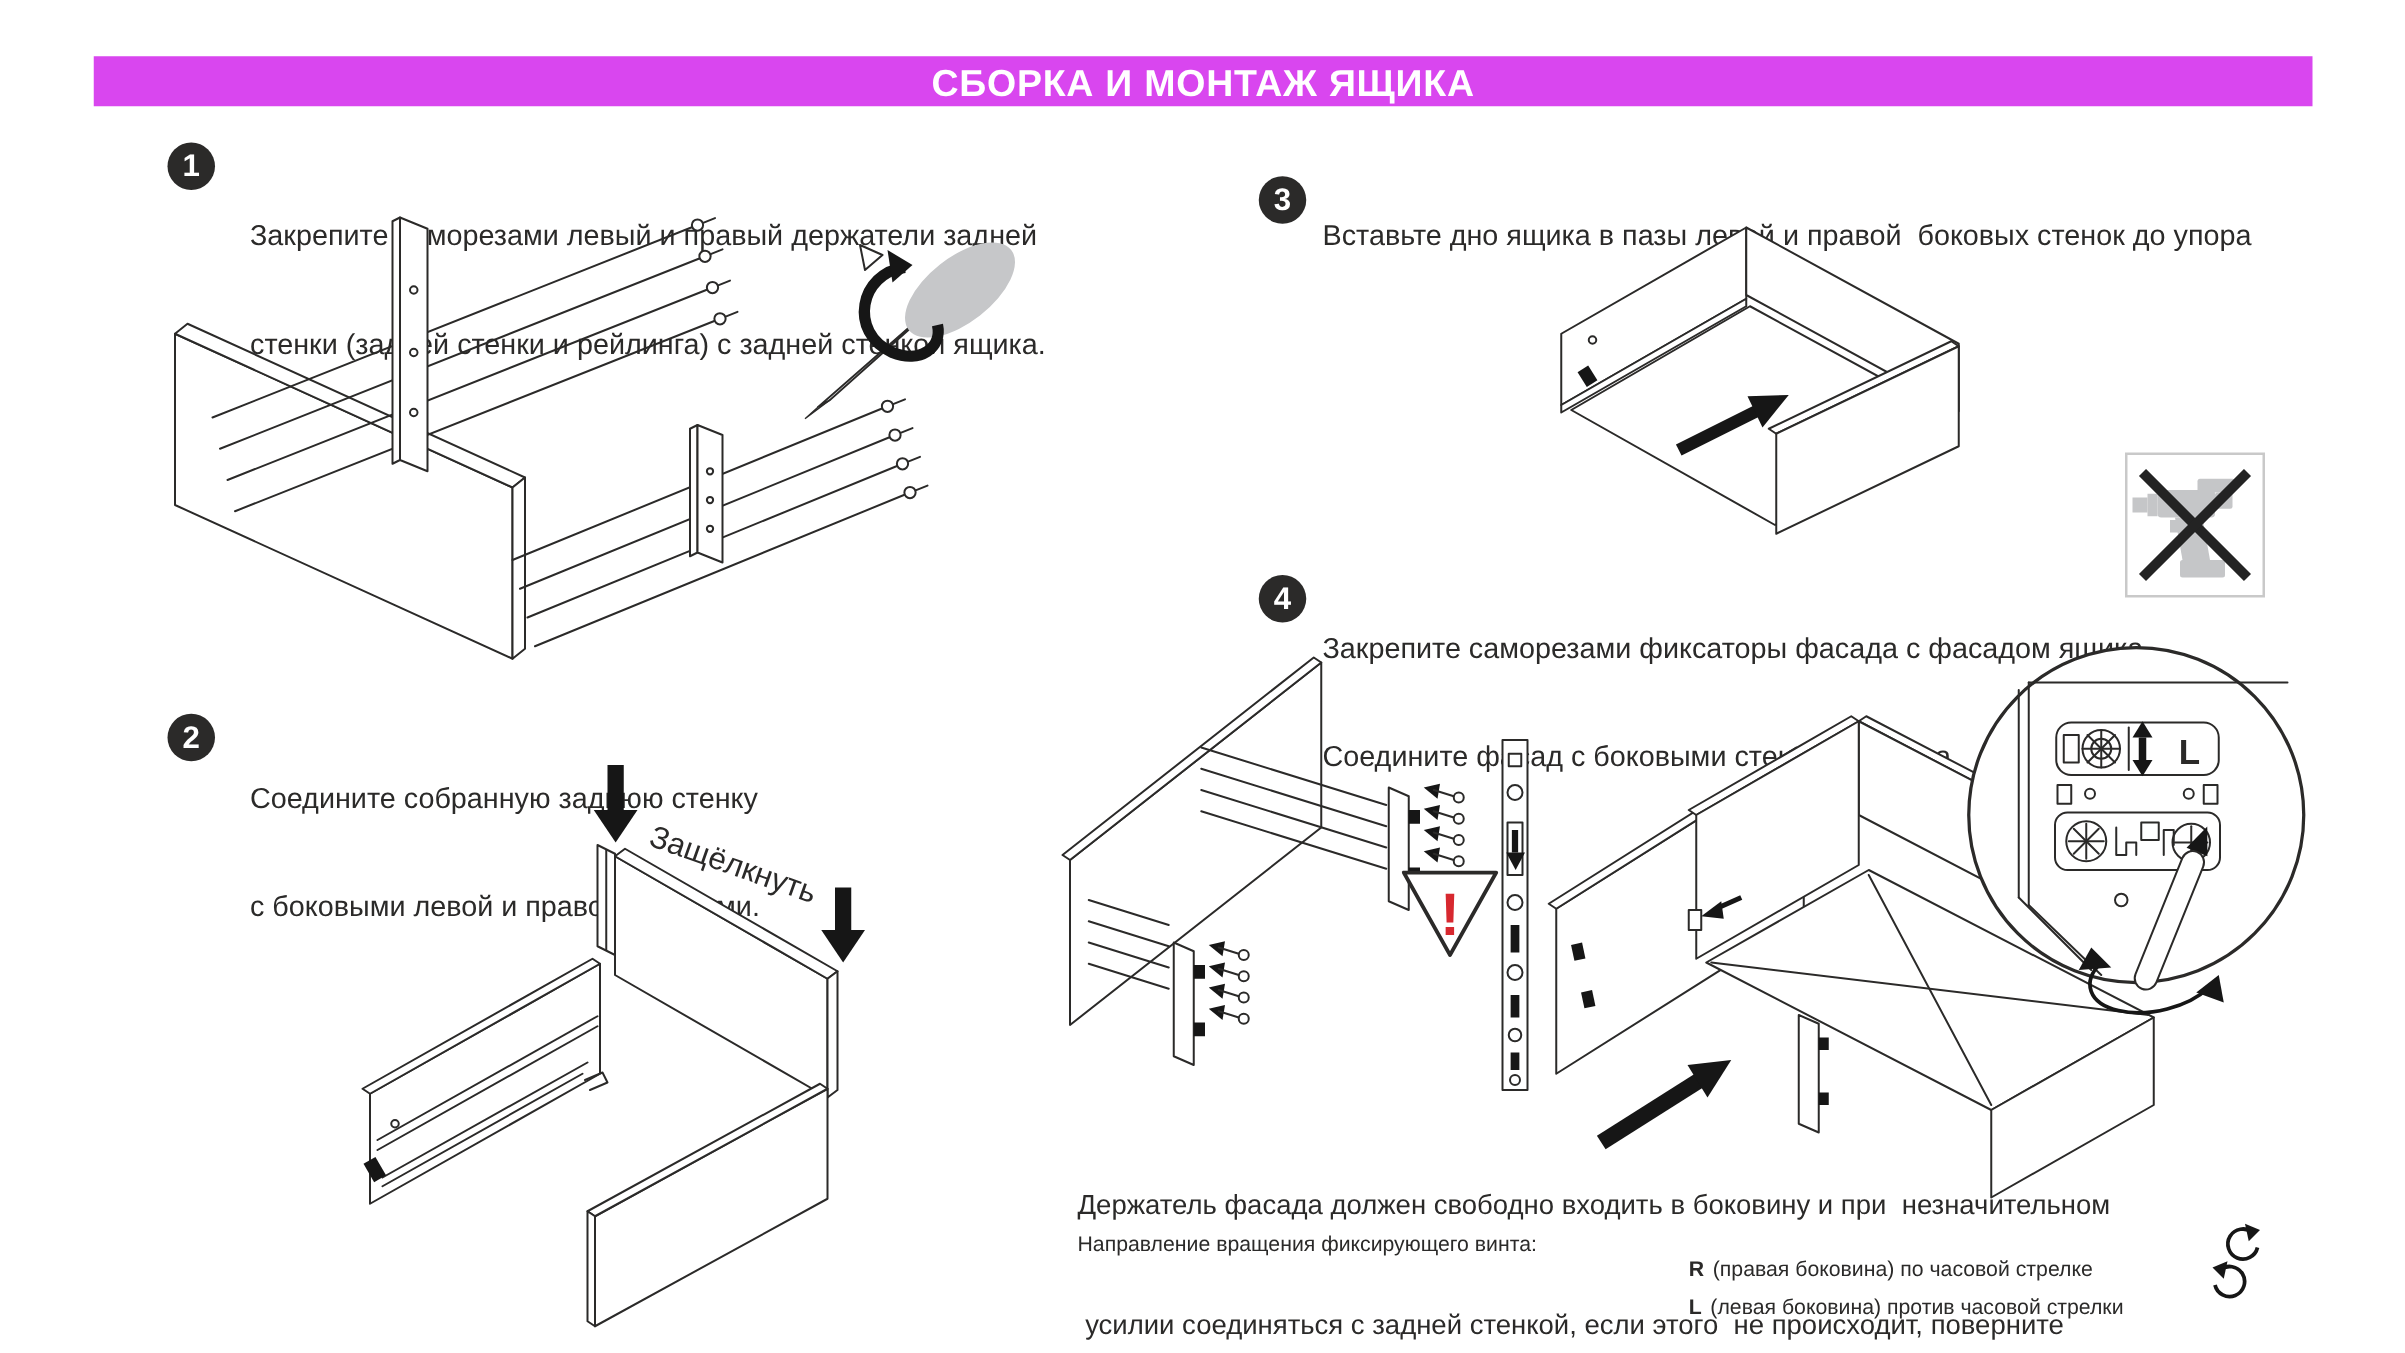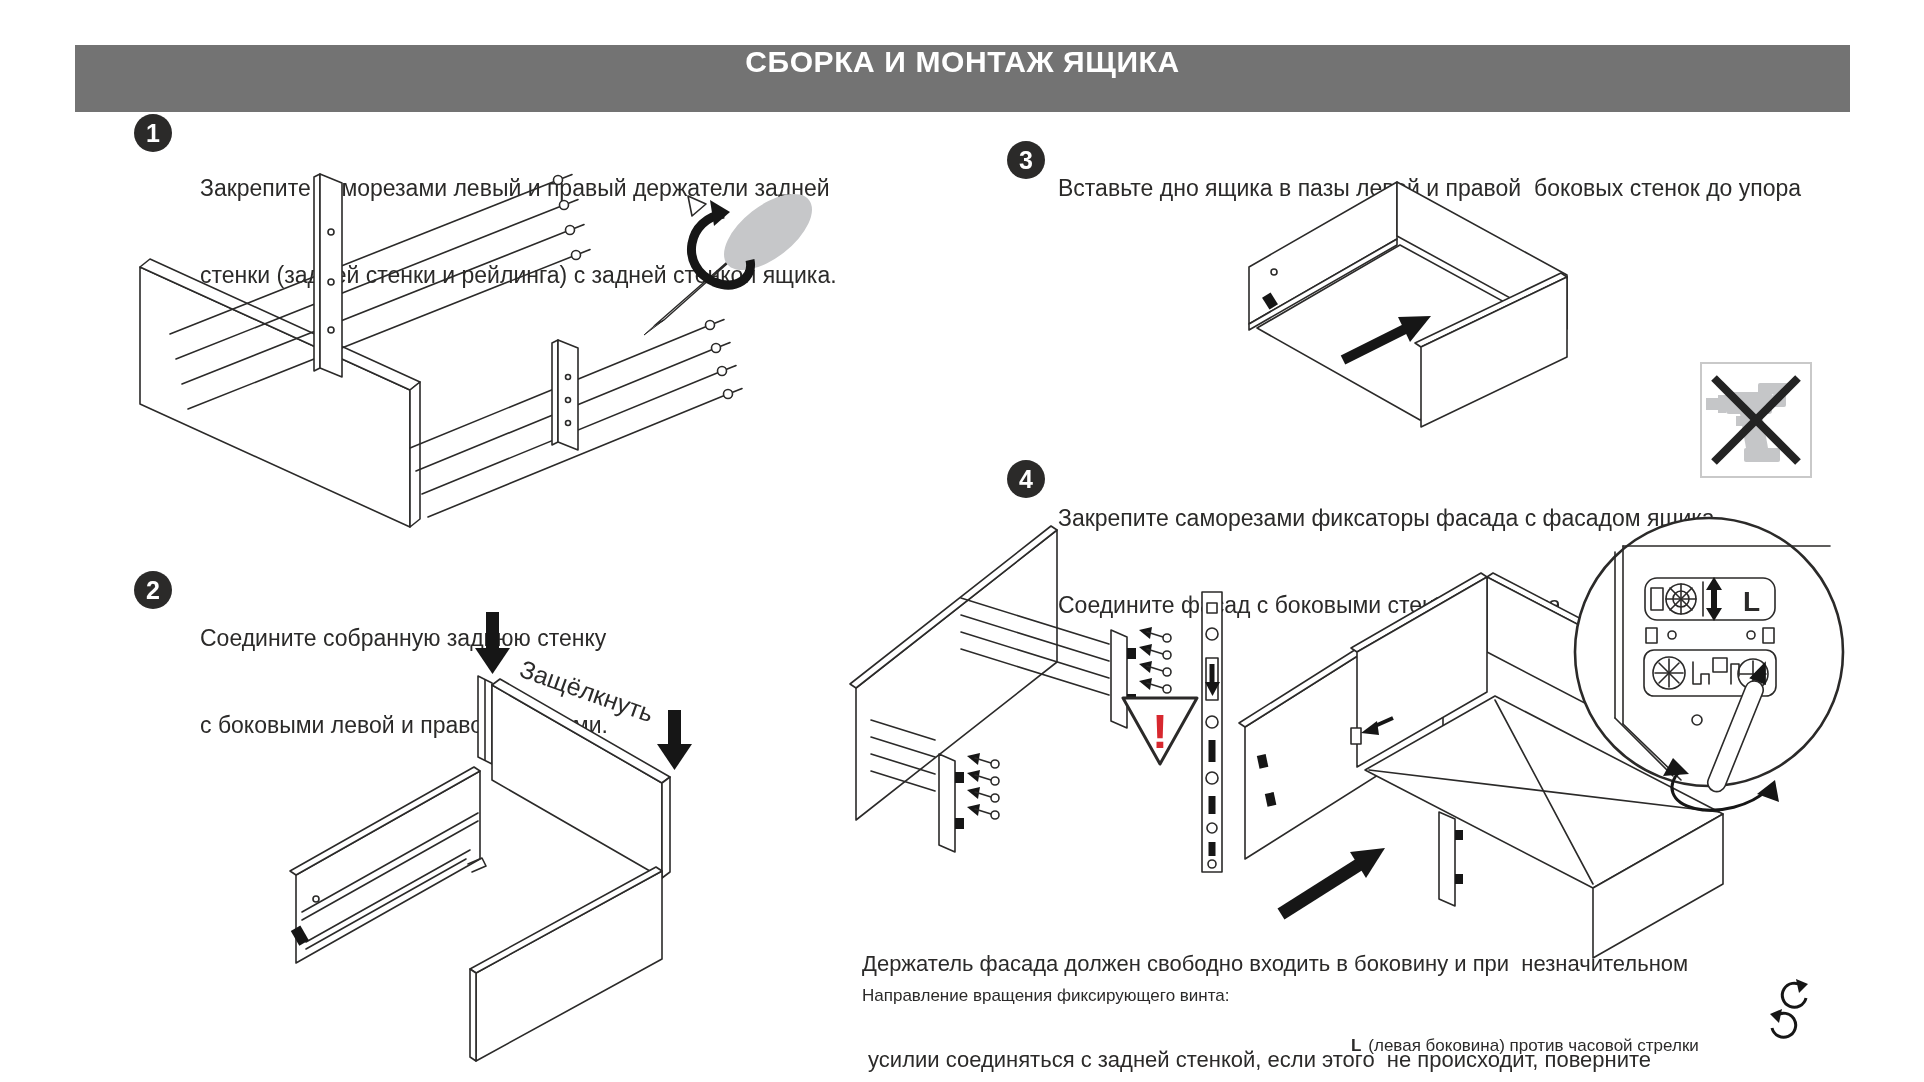--- a/index.html
+++ b/index.html
@@ -1,19 +1,19 @@
 <!DOCTYPE html>
 <html><head>
 <meta charset="utf-8">
 <style>
   html,body{margin:0;padding:0;background:#fff}
   .canvas{position:relative;width:1924px;height:1082px;background:#ffffff;
     font-family:"Liberation Sans",sans-serif;color:#2b2a29;overflow:hidden}
-  .titlebar{position:absolute;left:75px;top:45px;width:1775px;height:67px;background:#737373;
-    display:flex;align-items:flex-start;justify-content:center}
+  .titlebar{position:absolute;left:75px;top:45px;width:1775px;height:40px;background:#d946ef;
+    display:flex;align-items:flex-end;justify-content:center}
   .titlebar .t{color:#ffffff;font-size:30px;font-weight:bold;letter-spacing:.6px}
   .badge{position:absolute;width:38px;height:38px;border-radius:50%;background:#2b2a29;color:#fff;
     font-size:25px;font-weight:bold;display:flex;align-items:center;justify-content:center}
   .stept{position:absolute;font-size:23px;line-height:29px;white-space:pre}
   .note{position:absolute;left:862px;top:884px;font-size:22px;line-height:32px;white-space:pre}
   .dir{position:absolute;font-size:17px;white-space:pre}
   .dir b{margin-right:7px}
   .diag{position:absolute}
   .noDrill{position:absolute;left:1700px;top:362px;width:112px;height:116px;border:2px solid #c9c9c9;
     background:#fff;box-sizing:border-box}
@@ -351,20 +351,23 @@
     </g>
   </svg>
 
   <div class="note">
     <div>Держатель фасада должен свободно входить в боковину и при  незначительном</div>
     <div> усилии соединяться с задней стенкой, если этого  не происходит, поверните</div>
     
   </div>
 
   <div class="dir" style="left:862px;top:986px">Направление вращения фиксирующего винта:</div>
+  <div class="dir" style="left:1332px;top:986px">
+    <b>R</b><span>(правая боковина) по часовой стрелке</span>
+  </div>
   <div class="dir" style="left:1332px;top:1016px">
     <b>L</b><span>(левая боковина) против часовой стрелки</span>
   </div>
   <div style="position:absolute;left:1774px;top:978px">
     <svg width="38" height="38" viewBox="0 0 38 38">
       <path d="M 28,8 A 12,12 0 1 0 32,20" class="rot"></path>
       <polygon points="22,1 34,6 25,15" class="ink"></polygon>
     </svg>
   </div>
   <div style="position:absolute;left:1766px;top:1008px">

